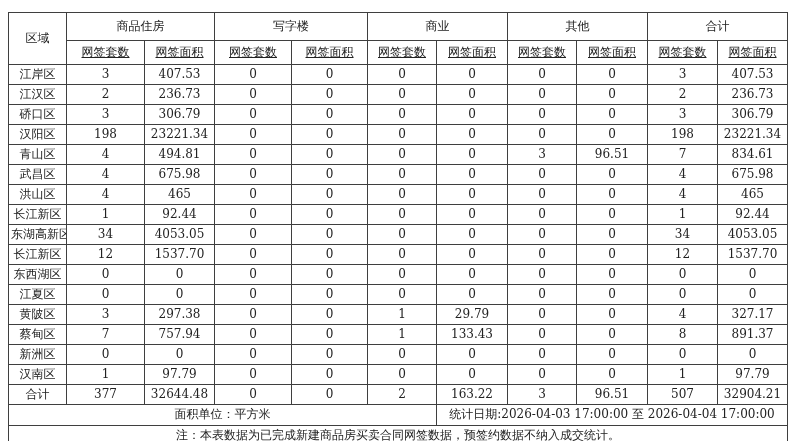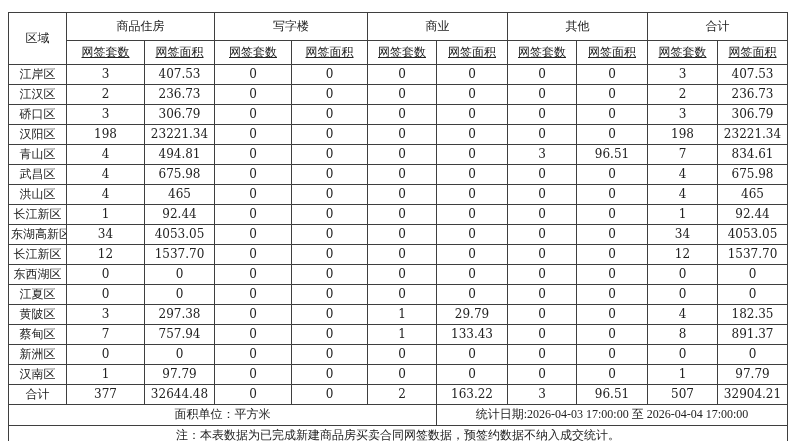--- a/index.html
+++ b/index.html
@@ -23,21 +23,21 @@
     vertical-align: middle;
     font-weight: normal;
     padding: 0 2px;
     overflow: hidden;
     white-space: nowrap;
     line-height: 1.1;
   }
   tr.group-row th { height: 28px; }
   tr.subheader-row th { height: 24px; text-decoration: underline; }
   tbody tr td { height: 20px; }
-  tr.footer-row td { height: 21px; font-family: Liberation Serif, serif; }
+  tr.footer-row td { height: 21px; }
   tr.note-row td { height: 20px; }
   td.left-text { text-align: left; padding-left: 4px; }
 </style>
 </head>
 <body>
 
 <div class="page">
   <table class="stats">
     <colgroup>
       <col style="width:58px">
@@ -235,21 +235,21 @@
           <td>黄陂区</td>
           <td>3</td>
           <td>297.38</td>
           <td>0</td>
           <td>0</td>
           <td>1</td>
           <td>29.79</td>
           <td>0</td>
           <td>0</td>
           <td>4</td>
-          <td>182.35</td>
+          <td>327.17</td>
         </tr>
         <tr>
           <td>蔡甸区</td>
           <td>7</td>
           <td>757.94</td>
           <td>0</td>
           <td>0</td>
           <td>1</td>
           <td>133.43</td>
           <td>0</td>

